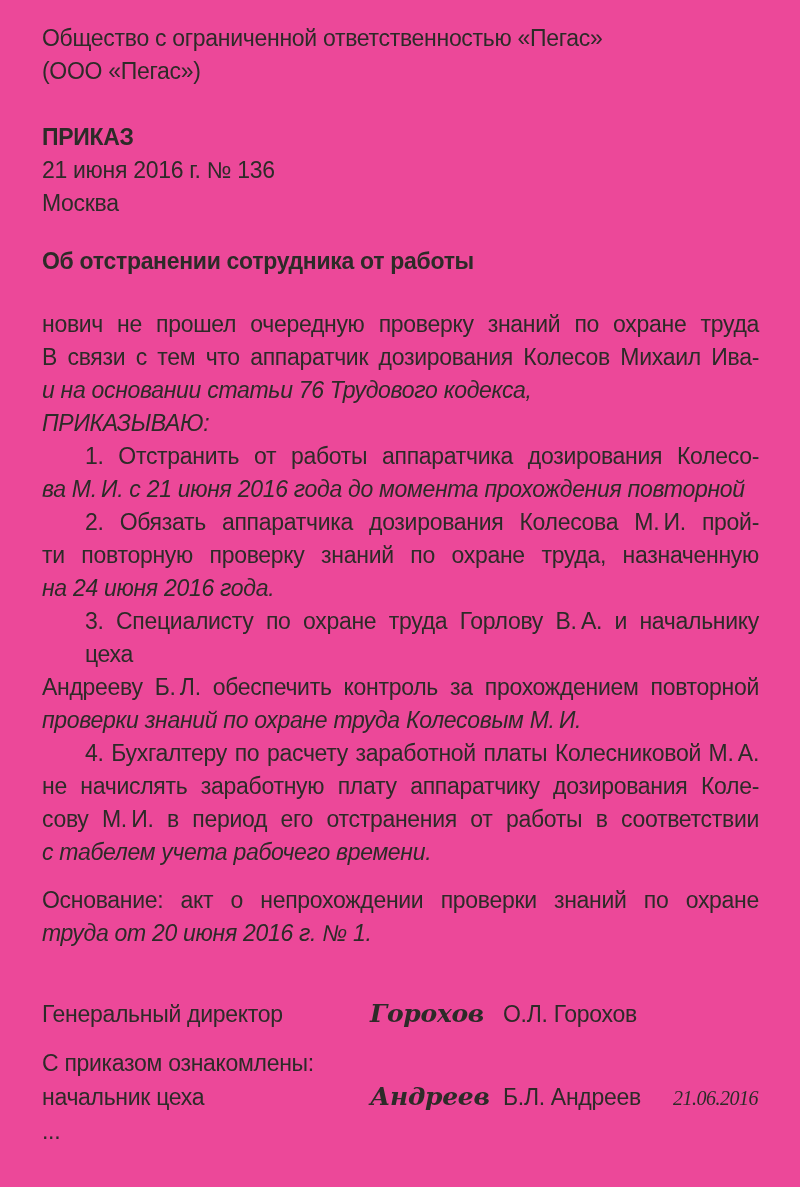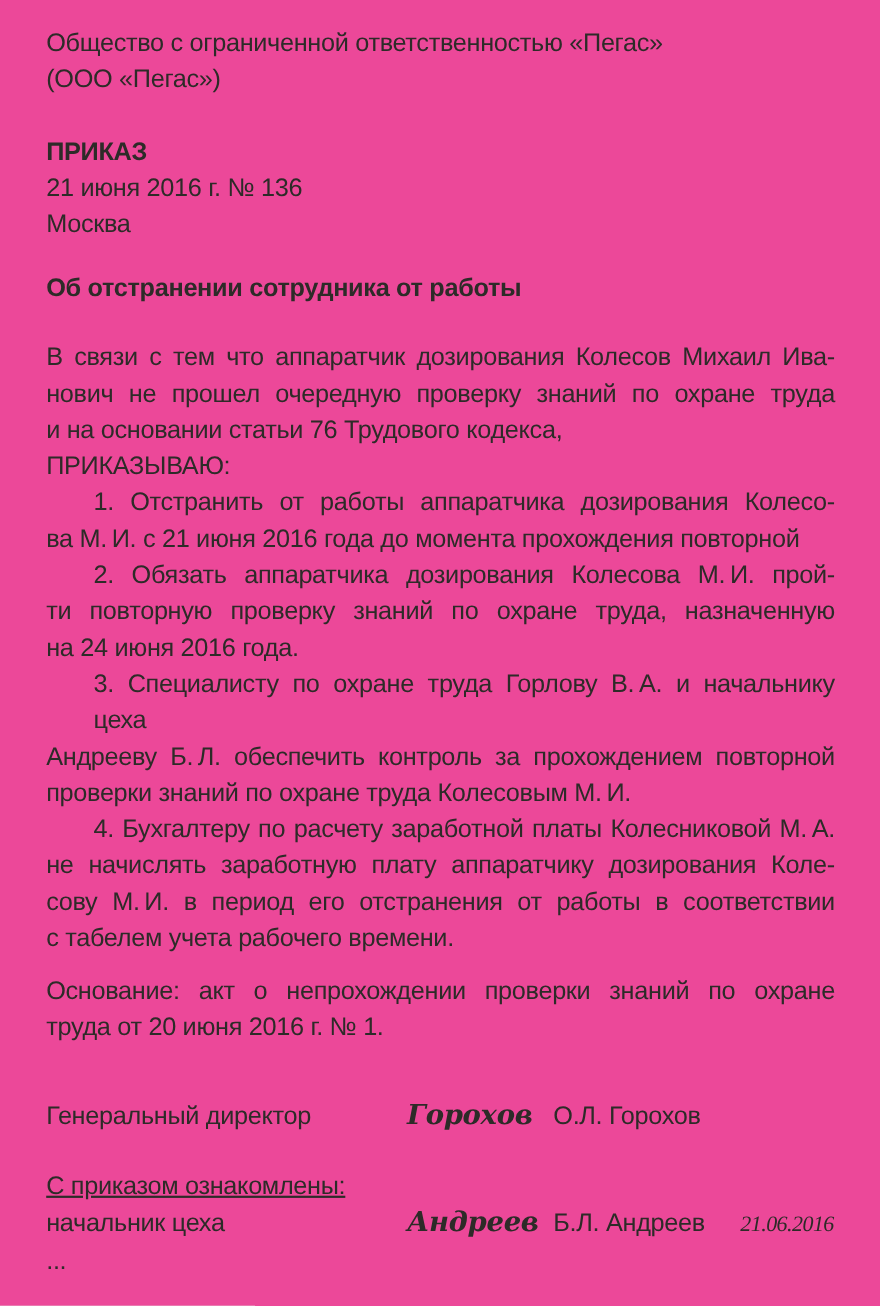--- a/index.html
+++ b/index.html
@@ -18,30 +18,30 @@
     letter-spacing: -0.3px;
     overflow: hidden;
   }
   .b { font-weight: 700; }
   .doc-head { margin-top: 33px; }
   .subject { margin-top: 25px; }
   .order-body { margin-top: 30px; }
   .basis { margin-top: 15px; }
   
   .ln { text-align: justify; text-align-last: justify; }
-  .para .ln:last-child { text-align: center; text-align-last: left; }
+  .para .ln:last-child { text-align: center; text-align-last: left; font-style: italic; }
   .para.ind .ln:first-child { padding-left: 43px; }
   
   .sig-row {
     display: grid;
     grid-template-columns: 328px 133px 170px auto;
     align-items: baseline;
   }
   .sig-row.director { margin-top: 47px; }
-  .ack-label { margin-top: 30px; text-decoration: underline; }
+  .ack-label { margin-top: 16px; }
   .sig-script {
     font-family: "DejaVu Serif", serif;
     font-style: italic;
     font-weight: 700;
     font-size: 25px;
     line-height: 33px;
   }
   .sig-date {
     font-style: italic;
     font-size: 20px;
@@ -63,22 +63,22 @@
   <div class="doc-head">
     <div class="b">ПРИКАЗ</div>
     <div>21 июня 2016 г. № 136</div>
     <div>Москва</div>
   </div>
 
   <div class="subject b">Об отстранении сотрудника от работы</div>
 
   <main class="order-body">
       <div class="para">
+        <div class="ln">нович не прошел очередную проверку знаний по охране труда</div>
         <div class="ln">В связи с тем что аппаратчик дозирования Колесов Михаил Ива-</div>
-        <div class="ln">нович не прошел очередную проверку знаний по охране труда</div>
         <div class="ln">и на основании статьи 76 Трудового кодекса,</div>
       </div>
       <div class="para">
         <div class="ln">ПРИКАЗЫВАЮ:</div>
       </div>
       <div class="para ind">
         <div class="ln">1. Отстранить от работы аппаратчика дозирования Колесо-</div>
         <div class="ln">ва М. И. с 21 июня 2016 года до момента прохождения повторной</div>
       </div>
       <div class="para ind">

